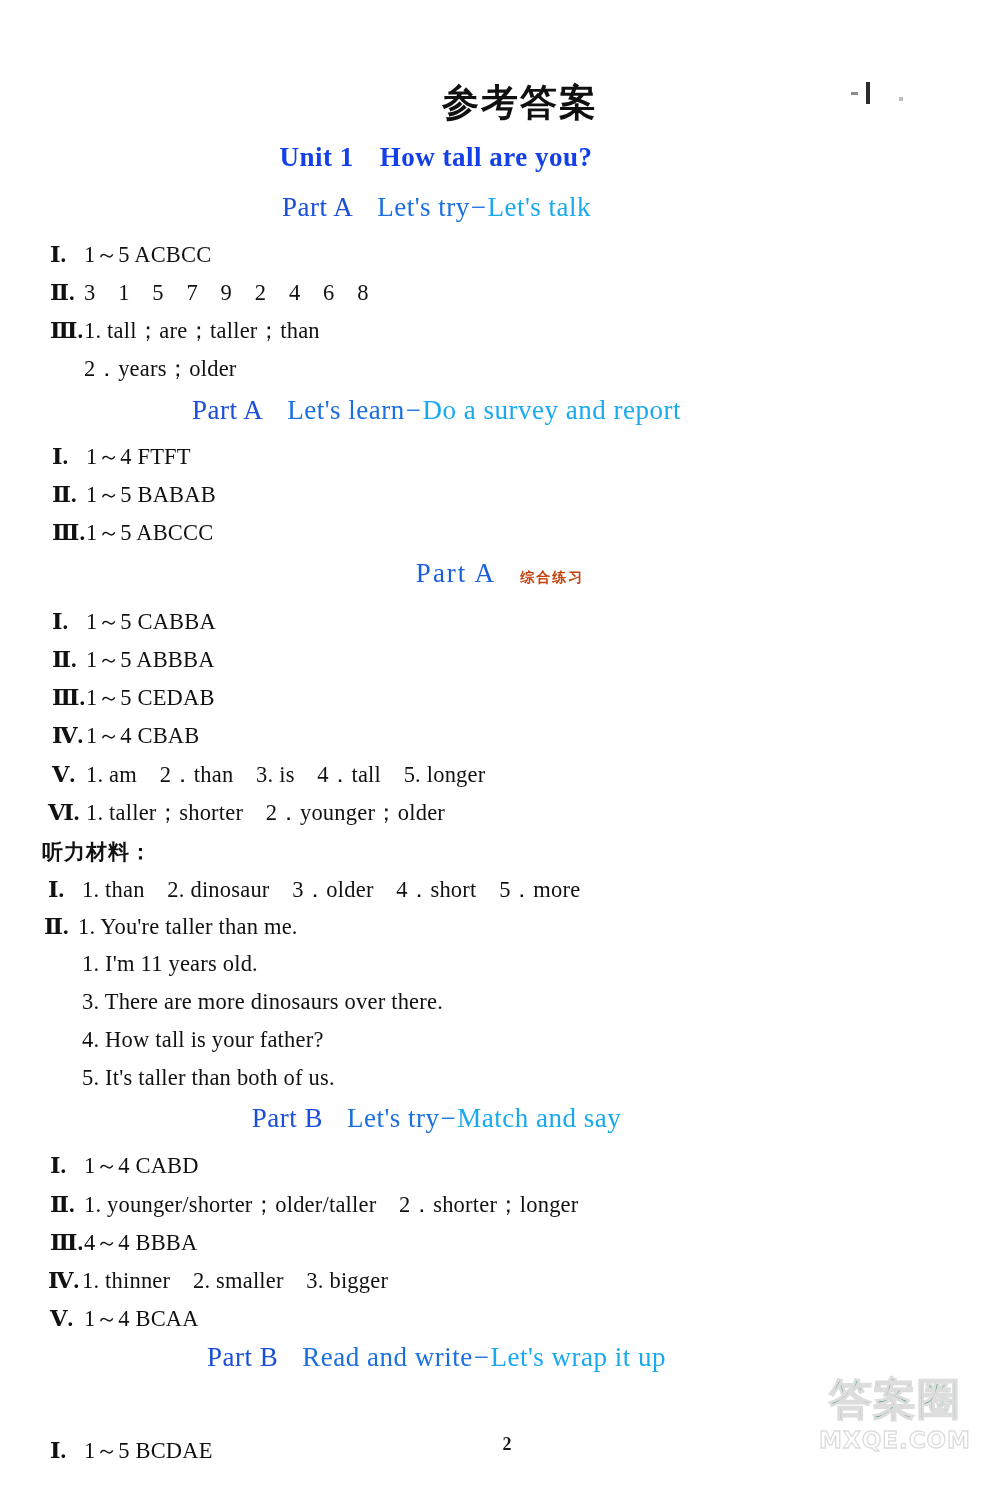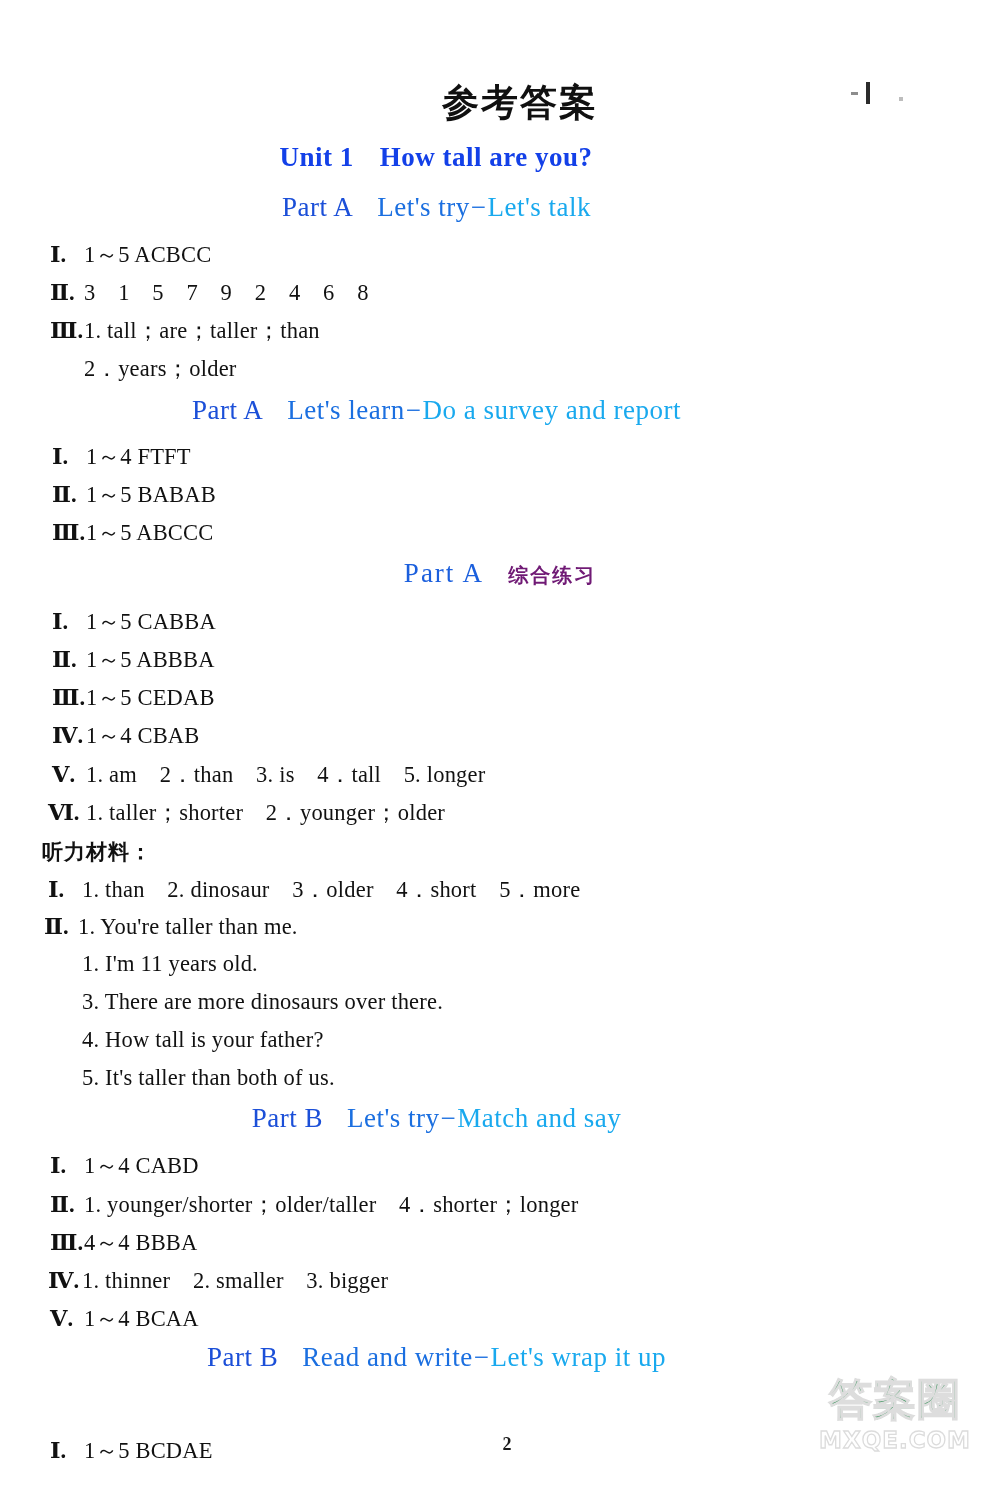--- a/index.html
+++ b/index.html
@@ -116,22 +116,22 @@
   .part-heading-cn .part-label {
     font-family: "Liberation Serif", "DejaVu Serif", serif;
     font-size: 27px;
     color: #1b5fdd;
     letter-spacing: 2px;
     margin-right: 24px;
   }
   .part-heading-cn .cn-label {
     font-family: "DejaVu Sans", "Liberation Sans", sans-serif;
     font-weight: bold;
-    font-size: 20px;
-    color: #701a75;
+    font-size: 14px;
+    color: #c2410c;
     letter-spacing: 2px;
   }
 
   
   .line {
     position: absolute;
     font-family: "Liberation Serif", "DejaVu Serif", serif;
     font-size: 22.5px;
     color: #111111;
     white-space: pre;
@@ -251,21 +251,21 @@
   <div class="line" style="top:951px; left:82px;"><span>1. I'm 11 years old.</span></div>
   <div class="line" style="top:989px; left:82px;"><span>3. There are more dinosaurs over there.</span></div>
   <div class="line" style="top:1027px; left:82px;"><span>4. How tall is your father?</span></div>
   <div class="line" style="top:1065px; left:82px;"><span>5. It's taller than both of us.</span></div>
 
   <div class="part-heading" style="top:1103px;">
     <span class="part-label">Part B</span><span class="part-sub"><span class="lead">Let's try</span><span class="dash">−</span><span>Match and say</span></span>
   </div>
 
   <div class="line" style="top:1150px; left:50px;"><span class="num">Ⅰ.</span><span>1～4 CABD</span></div>
-  <div class="line" style="top:1189px; left:50px;"><span class="num">Ⅱ.</span><span>1. younger/shorter；older/taller　4．shorter；longer</span></div>
+  <div class="line" style="top:1189px; left:50px;"><span class="num">Ⅱ.</span><span>1. younger/shorter；older/taller　2．shorter；longer</span></div>
   <div class="line" style="top:1227px; left:50px;"><span class="num">Ⅲ.</span><span>4～4 BBBA</span></div>
   <div class="line" style="top:1265px; left:48px;"><span class="num">Ⅳ.</span><span>1. thinner　2. smaller　3. bigger</span></div>
   <div class="line" style="top:1303px; left:50px;"><span class="num">Ⅴ.</span><span>1～4 BCAA</span></div>
 
   <div class="part-heading" style="top:1342px;">
     <span class="part-label">Part B</span><span class="part-sub"><span class="lead">Read and write</span><span class="dash">−</span><span>Let's wrap it up</span></span>
   </div>
 
   <div class="line" style="top:1435px; left:50px;"><span class="num">Ⅰ.</span><span>1～5 BCDAE</span></div>
 

